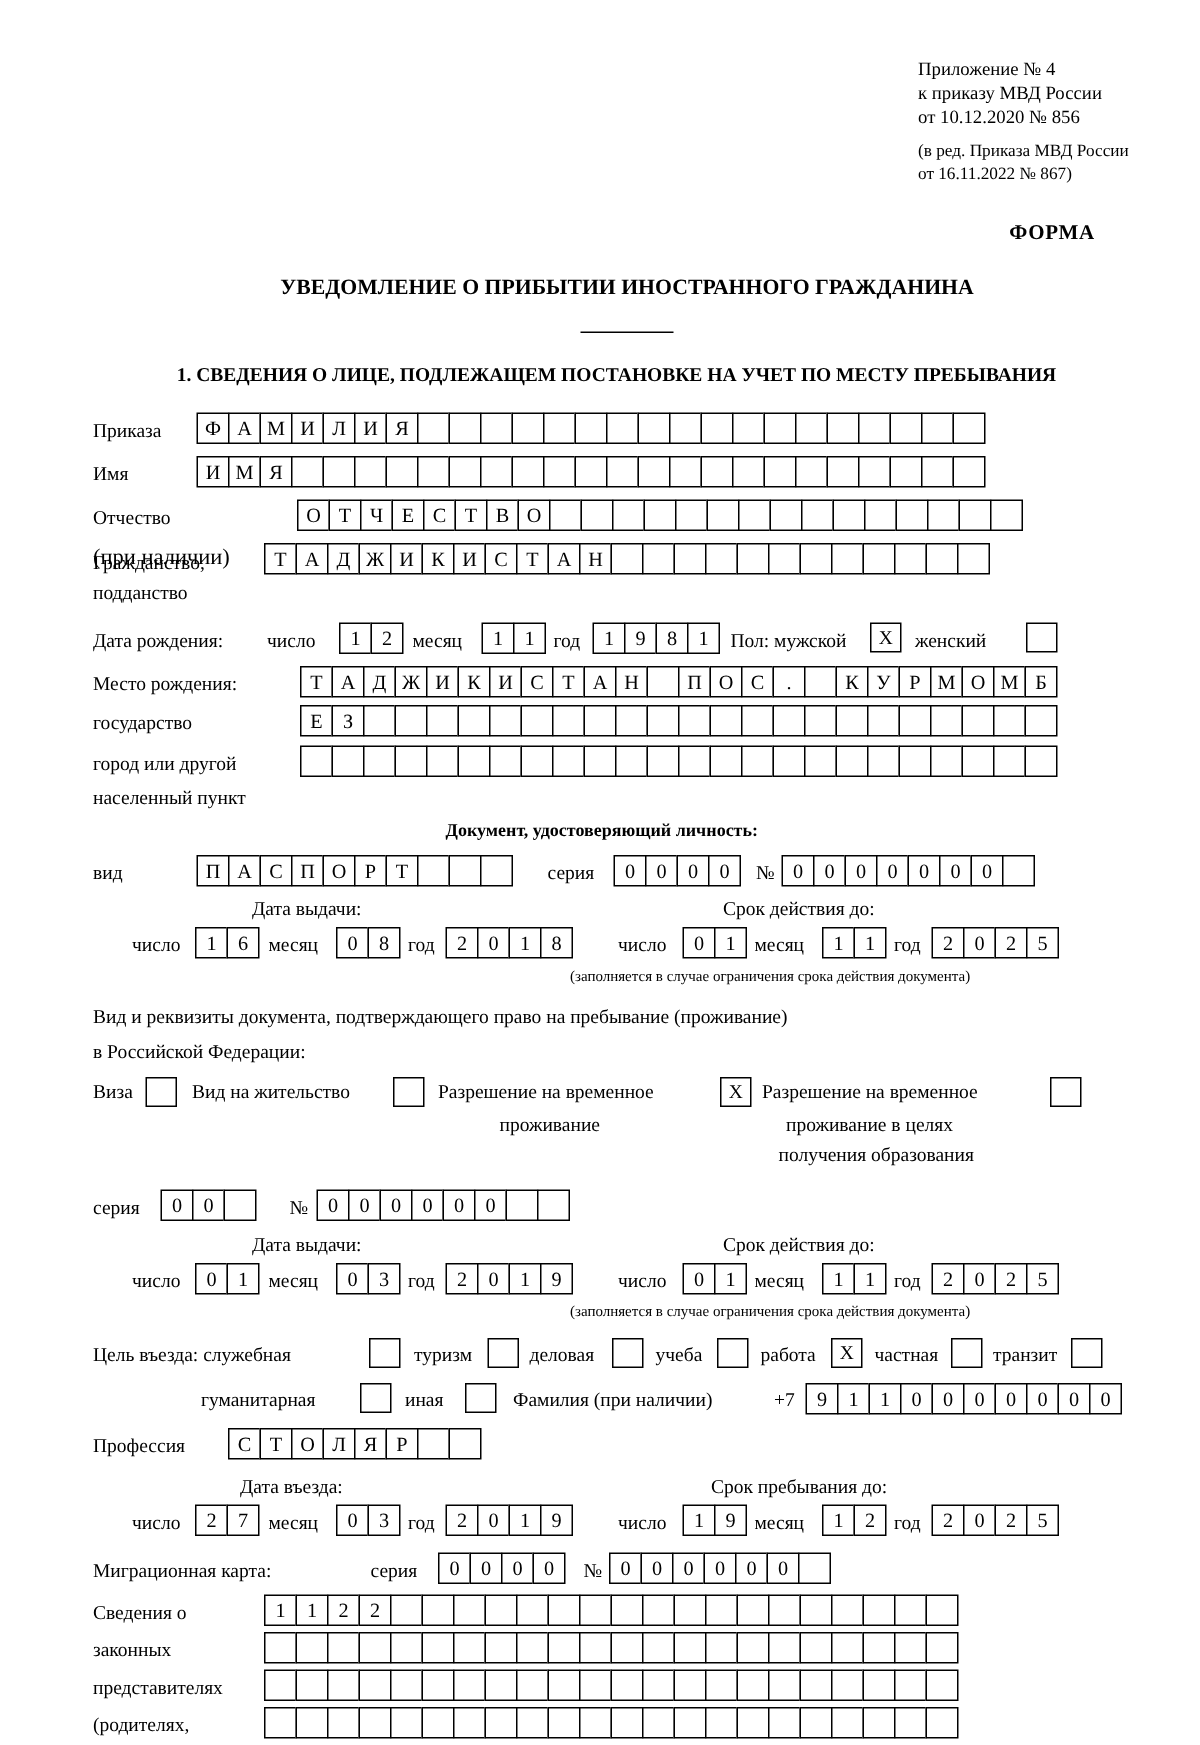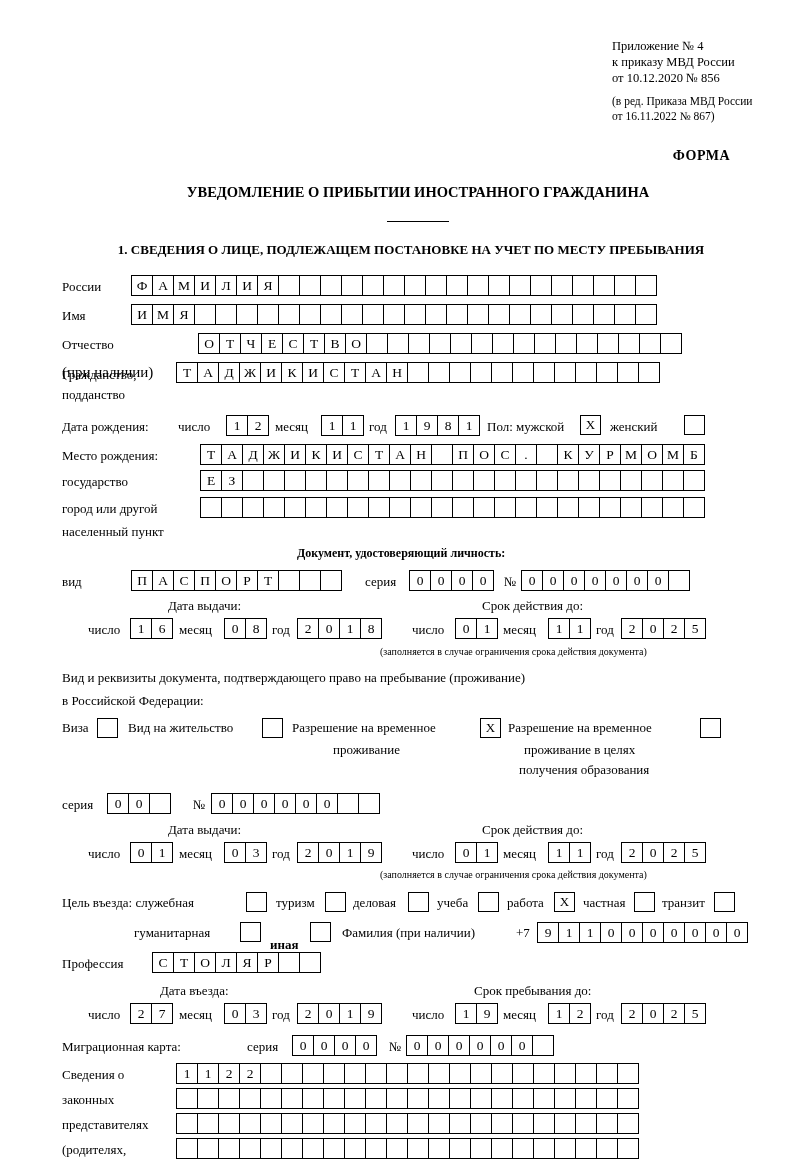--- a/index.html
+++ b/index.html
@@ -145,21 +145,21 @@
   <div class="title">
     <div>УВЕДОМЛЕНИЕ О ПРИБЫТИИ ИНОСТРАННОГО ГРАЖДАНИНА</div>
     <div> <span class="ul"></span></div>
   </div>
 
   <div class="section1">1. СВЕДЕНИЯ О ЛИЦЕ, ПОДЛЕЖАЩЕМ ПОСТАНОВКЕ НА УЧЕТ ПО МЕСТУ ПРЕБЫВАНИЯ</div>
 
   <div class="body">
 
     <div class="row" style="height:28px">
-      <span class="lbl" style="left:62px; top:4px;">России</span>
+      <span class="lbl" style="left:62px; top:4px;">Приказа</span>
       <div class="boxes" style="left:131px; top:0px;">
           <div class="bx">Ф</div>
           <div class="bx">А</div>
           <div class="bx">М</div>
           <div class="bx">И</div>
           <div class="bx">Л</div>
           <div class="bx">И</div>
           <div class="bx">Я</div>
           <div class="bx"></div>
           <div class="bx"></div>
@@ -584,21 +584,21 @@
       <span class="cbx" style="position:absolute; left:554px; top:1px;">X</span>
       <span class="lbl" style="left:583px; top:4px;">частная</span>
       <span class="cbx" style="position:absolute; left:634px; top:1px;"></span>
       <span class="lbl" style="left:662px; top:4px;">транзит</span>
       <span class="cbx" style="position:absolute; left:714px; top:1px;"></span>
     </div>
 
     <div class="row" style="height:30px">
       <span class="lbl" style="left:134px; top:4px;">гуманитарная</span>
       <span class="cbx" style="position:absolute; left:240px; top:1px;"></span>
-      <span class="lbl" style="left:270px; top:16px;font-weight:bold;">иная</span>
+      <span class="lbl" style="left:270px; top:4px;">иная</span>
       <span class="cbx" style="position:absolute; left:310px; top:1px;"></span>
       <span class="lbl" style="left:342px; top:4px;">Фамилия (при наличии)</span>
       <span class="lbl" style="left:516px; top:4px;">+7</span>
       <div class="boxes" style="left:537px; top:1px;">
           <div class="bx">9</div>
           <div class="bx">1</div>
           <div class="bx">1</div>
           <div class="bx">0</div>
           <div class="bx">0</div>
           <div class="bx">0</div>

